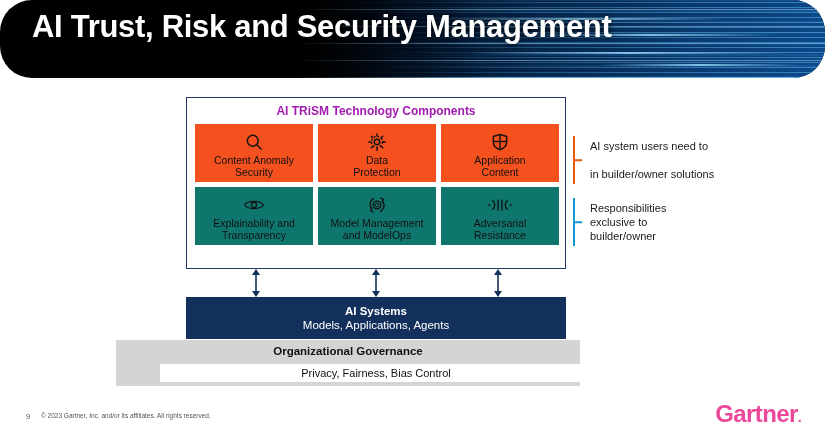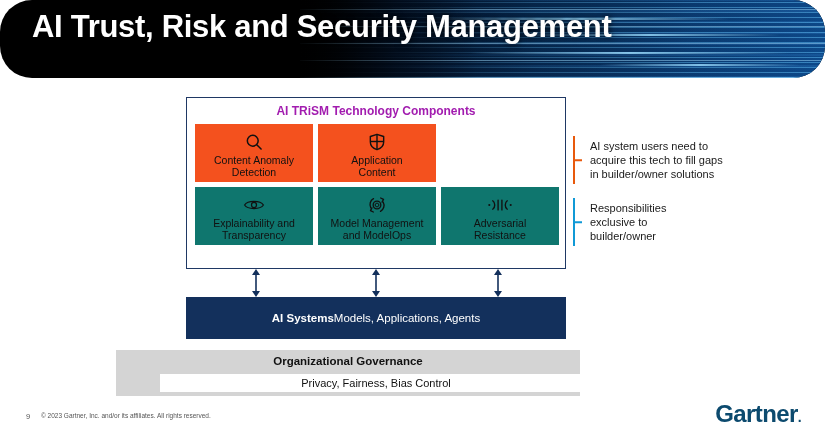--- a/index.html
+++ b/index.html
@@ -163,38 +163,38 @@
   }
 
   
   .ai-systems {
     position: absolute;
     left: 186px; top: 297px;
     width: 380px; height: 42px;
     background: #13305C;
     color: #ffffff;
     display: flex;
-    flex-direction: row;
+    flex-direction: column;
     align-items: center;
     justify-content: center;
   }
   .ai-systems-title {
     font-size: 11.5px;
     font-weight: bold;
     line-height: 14px;
   }
   .ai-systems-sub {
     font-size: 11.5px;
     line-height: 14px;
   }
 
   
   .governance {
     position: absolute;
-    left: 116px; top: 350px;
+    left: 116px; top: 340px;
     width: 464px; height: 46px;
     background: #D4D4D4;
   }
   .gov-title {
     position: absolute;
     left: 0; top: 5px;
     width: 100%;
     text-align: center;
     font-size: 11.5px;
     font-weight: bold;
@@ -230,21 +230,21 @@
     position: absolute;
     left: 41px; top: 412px;
     font-size: 6.5px;
     color: #555555;
   }
   .gartner-logo {
     position: absolute;
     right: 24px; top: 400px;
     font-size: 24px;
     font-weight: bold;
-    color: #0c4a6e;
+    color: #ec4899;
     letter-spacing: -0.6px;
   }
   .gartner-logo .dot { font-size: 14px; }
 </style>
 </head>
 <body>
 
 <div class="banner">
   <div class="banner-art"></div>
   <div class="banner-streak" style="left:430px; top:18px; width:300px;"></div>
@@ -263,24 +263,37 @@
 
       <div class="tile orange">
         <div class="tile-icon">
           <svg width="20" height="20" viewBox="0 0 24 24" fill="none" stroke="#111111" stroke-width="1.8">
             <circle cx="10.5" cy="10.5" r="6.5"></circle>
             <line x1="15.3" y1="15.3" x2="20.5" y2="20.5" stroke-linecap="round"></line>
           </svg>
         </div>
         <div class="tile-label">
           <span>Content Anomaly</span><br>
-          <span>Detection</span>
-        </div>
-      </div>
-
+          <span>Security</span>
+        </div>
+      </div>
+
+      <div class="tile orange">
+        <div class="tile-icon">
+          <svg width="20" height="20" viewBox="0 0 24 24" fill="none" stroke="#111111" stroke-width="1.7">
+            <circle cx="12" cy="12" r="3.3"></circle>
+            <path d="M12 2.2v2.6M12 19.2v2.6M2.2 12h2.6M19.2 12h2.6M5.1 5.1l1.85 1.85M17.05 17.05l1.85 1.85M18.9 5.1l-1.85 1.85M6.95 17.05L5.1 18.9" stroke-linecap="round"></path>
+            <circle cx="12" cy="12" r="6.6" stroke-dasharray="2.2 2.2"></circle>
+          </svg>
+        </div>
+        <div class="tile-label">
+          <span>Data</span><br>
+          <span>Protection</span>
+        </div>
+      </div>
 
       <div class="tile orange">
         <div class="tile-icon">
           <svg width="20" height="20" viewBox="0 0 24 24" fill="none" stroke="#111111" stroke-width="1.7">
             <path d="M12 2.8 L20 5.4 V12 c0 5.1-3.6 7.8-8 9.2 C7.6 19.8 4 17.1 4 12 V5.4 Z" stroke-linejoin="round"></path>
             <line x1="12" y1="3.4" x2="12" y2="20.6"></line>
             <line x1="4.4" y1="11.4" x2="19.6" y2="11.4"></line>
           </svg>
         </div>
         <div class="tile-label">
@@ -344,21 +357,21 @@
   </div>
 </div>
 
 <div class="anno anno-1">
   <div class="anno-bracket">
     <div class="vline"></div>
       <div class="tick"></div>
   </div>
   <div class="anno-text">
     <span>AI system users need to</span><br>
-    <span>acquire this tech to fill gaps</span><br>
+    <br>
     <span>in builder/owner solutions</span>
   </div>
 </div>
 
 <div class="anno anno-2">
   <div class="anno-bracket">
     <div class="vline"></div>
       <div class="tick"></div>
   </div>
   <div class="anno-text">

